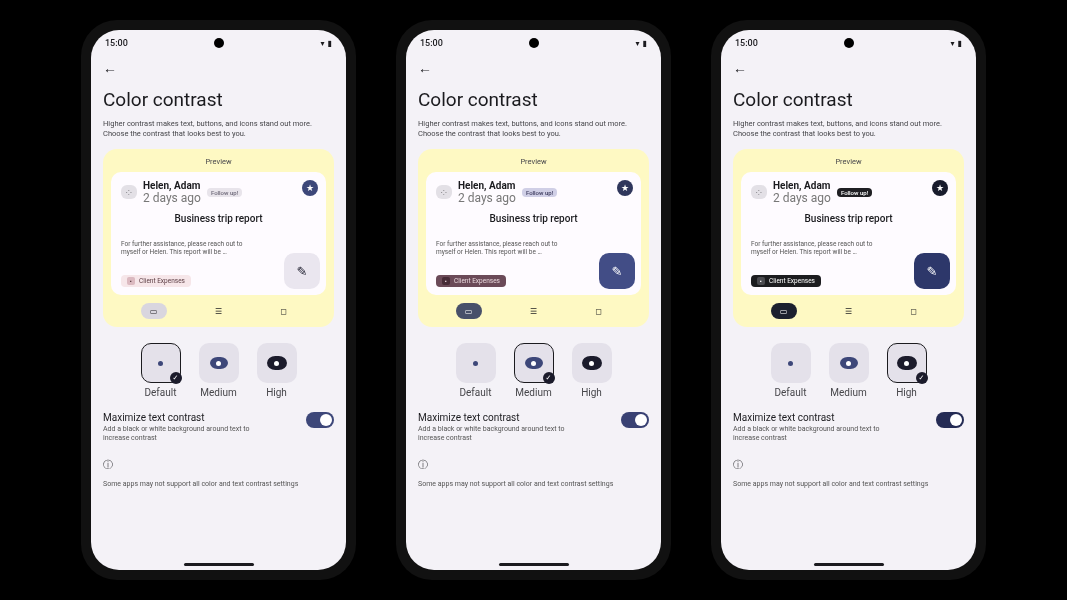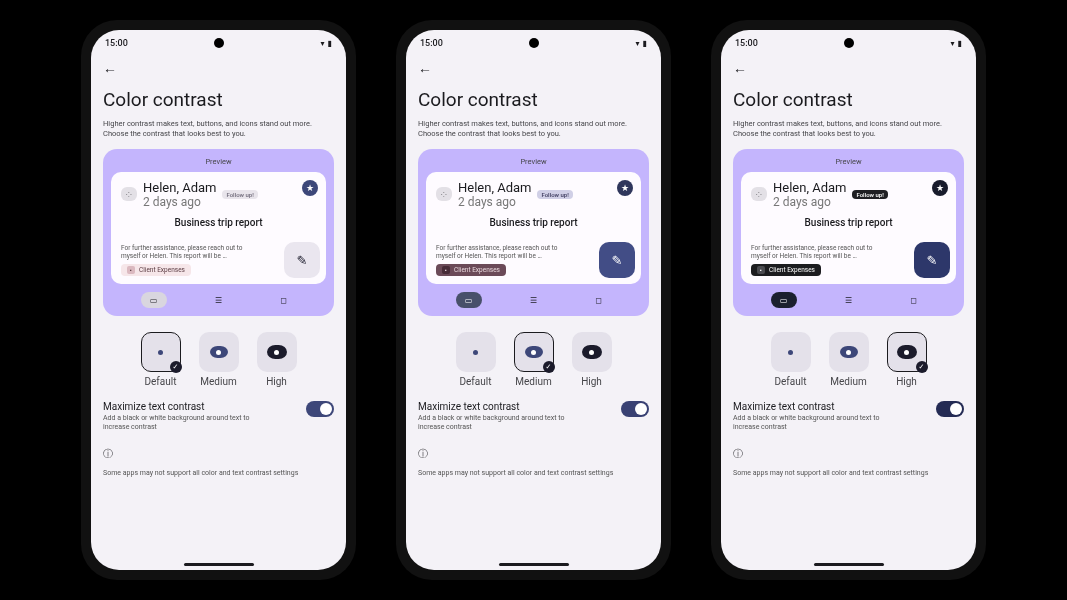--- a/index.html
+++ b/index.html
@@ -63,21 +63,21 @@
     color: #1b1b1f;
   }
   .subtitle {
     font-size: 7.5px;
     color: #46464a;
     padding: 0 12px 10px;
     line-height: 1.3;
   }
   .preview-card {
     margin: 0 12px;
-    background: #c4b5fd;
+    background: #fef9c3;
     border-radius: 14px;
     padding: 6px 8px 8px;
   }
   .preview-label {
     text-align: center;
     font-size: 7.5px;
     color: #46464a;
     padding: 2px 0 6px;
   }
   .inner-card {
@@ -96,24 +96,23 @@
     height: 14px;
     background: #e3e0e6;
     border-radius: 6px;
     display: flex;
     align-items: center;
     justify-content: center;
     font-size: 7px;
     color: #46464a;
   }
   .names {
-    font-size: 13px;
+    font-size: 10px;
     color: #1b1b1f;
-    font-weight: 400;
-    text-align: right;
+    font-weight: 700;
   }
   .sub-time {
     font-size: 12px;
     color: #777;
   }
   .follow-chip {
     font-size: 6px;
     padding: 1px 4px;
     border-radius: 4px;
     font-weight: 500;
@@ -144,21 +143,21 @@
     text-align: center;
   }
   .report-body {
     font-size: 6.5px;
     color: #555;
     margin-top: 16px;
     line-height: 1.3;
     max-width: 130px;
   }
   .chip-row {
-    margin-top: 4px;
+    margin-top: 19px;
   }
   .expense-chip {
     display: inline-flex;
     align-items: center;
     gap: 4px;
     font-size: 6.5px;
     padding: 2px 6px;
     border-radius: 4px;
   }
   .expense-chip .sq {

